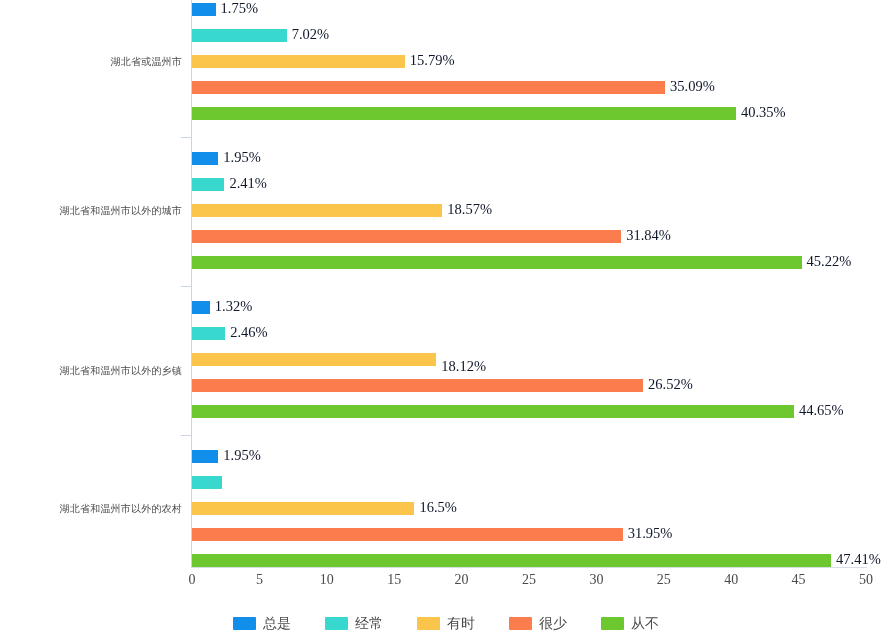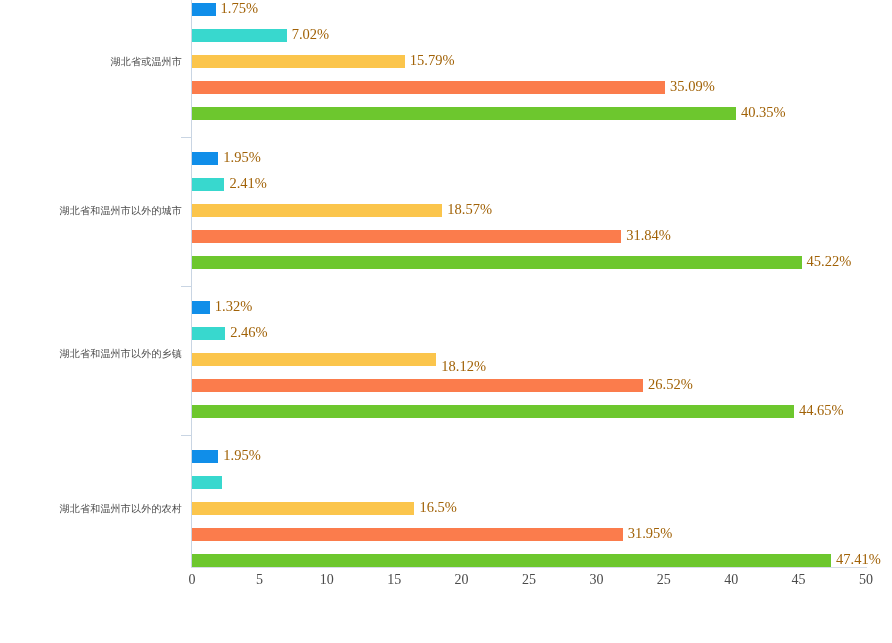--- a/index.html
+++ b/index.html
@@ -76,21 +76,21 @@
   .bar {
     position: absolute;
     height: 13px;
     left: 192px;
   }
   .bar-label {
     position: absolute;
     height: 13px;
     line-height: 13px;
     font-size: 14.5px;
-    color: #a16207;
+    color: #0f172a;
     white-space: nowrap;
     font-family: "Liberation Serif", "DejaVu Serif", serif;
   }
 
   
   .xtick {
     position: absolute;
     top: 572px;
     width: 40px;
     margin-left: -20px;
@@ -139,21 +139,21 @@
     <div class="axis-line"></div>
     <div class="axis-bottom"></div>
     <div id="ticks-layer">
         <div class="cat-tick" style="top: 136.5px;"></div>
         <div class="cat-tick" style="top: 285.5px;"></div>
         <div class="cat-tick" style="top: 434.5px;"></div>
       </div>
     <div id="cats-layer">
         <div class="cat-label" style="top: 53.5px;">湖北省或温州市</div>
         <div class="cat-label" style="top: 202.5px;">湖北省和温州市以外的城市</div>
-        <div class="cat-label" style="top: 346px;">湖北省和温州市以外的乡镇</div>
+        <div class="cat-label" style="top: 363px;">湖北省和温州市以外的乡镇</div>
         <div class="cat-label" style="top: 500.5px;">湖北省和温州市以外的农村</div>
       </div>
     <div id="bars-layer">
         <div class="bar" style="top: 3px; width: 23.59px; background: rgb(16, 142, 233);"></div>
         <div class="bar-label" style="top: 2px; left: 220.59px;">1.75%</div>
         <div class="bar" style="top: 29px; width: 94.6296px; background: rgb(56, 216, 206);"></div>
         <div class="bar-label" style="top: 28px; left: 291.63px;">7.02%</div>
         <div class="bar" style="top: 55px; width: 212.849px; background: rgb(251, 197, 76);"></div>
         <div class="bar-label" style="top: 54px; left: 409.849px;">15.79%</div>
         <div class="bar" style="top: 81px; width: 473.013px; background: rgb(251, 124, 76);"></div>
@@ -200,14 +200,36 @@
       <div class="xtick" style="left: 394.2px;">15</div>
       <div class="xtick" style="left: 461.6px;">20</div>
       <div class="xtick" style="left: 529px;">25</div>
       <div class="xtick" style="left: 596.4px;">30</div>
       <div class="xtick" style="left: 663.8px;">25</div>
       <div class="xtick" style="left: 731.2px;">40</div>
       <div class="xtick" style="left: 798.6px;">45</div>
       <div class="xtick" style="left: 866px;">50</div>
     </div>
 
+  <div class="legend" id="legend">
+      <div class="legend-item">
+        <span class="legend-swatch" style="background: rgb(16, 142, 233);"></span>
+        <span class="legend-text">总是</span>
+      </div>
+      <div class="legend-item">
+        <span class="legend-swatch" style="background: rgb(56, 216, 206);"></span>
+        <span class="legend-text">经常</span>
+      </div>
+      <div class="legend-item">
+        <span class="legend-swatch" style="background: rgb(251, 197, 76);"></span>
+        <span class="legend-text">有时</span>
+      </div>
+      <div class="legend-item">
+        <span class="legend-swatch" style="background: rgb(251, 124, 76);"></span>
+        <span class="legend-text">很少</span>
+      </div>
+      <div class="legend-item">
+        <span class="legend-swatch" style="background: rgb(109, 199, 46);"></span>
+        <span class="legend-text">从不</span>
+      </div>
+    </div>
 
 </div>
 
 </body></html>

